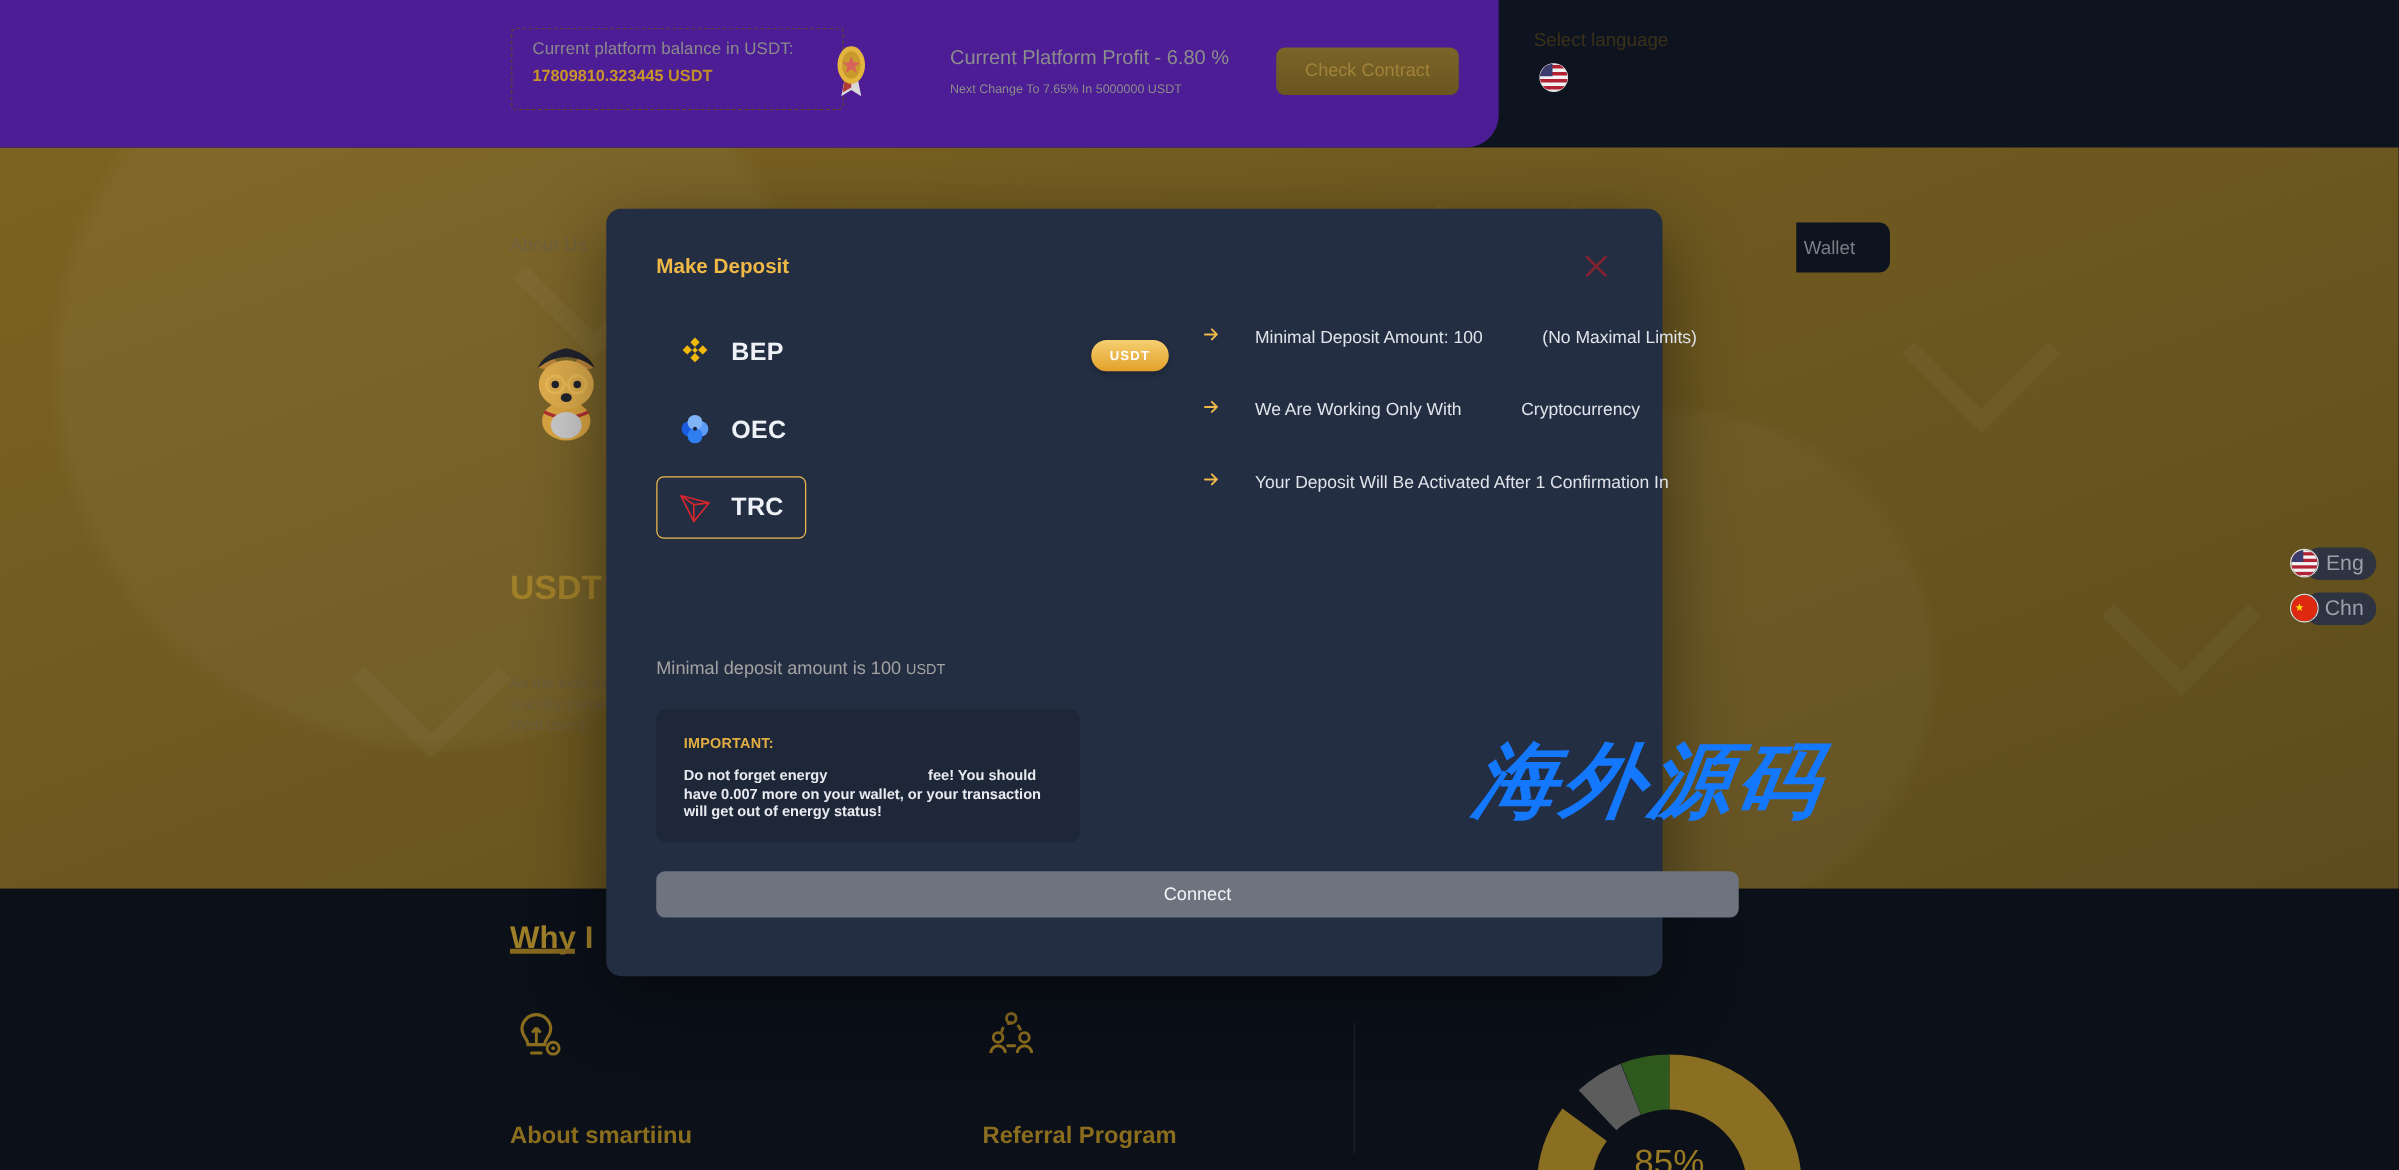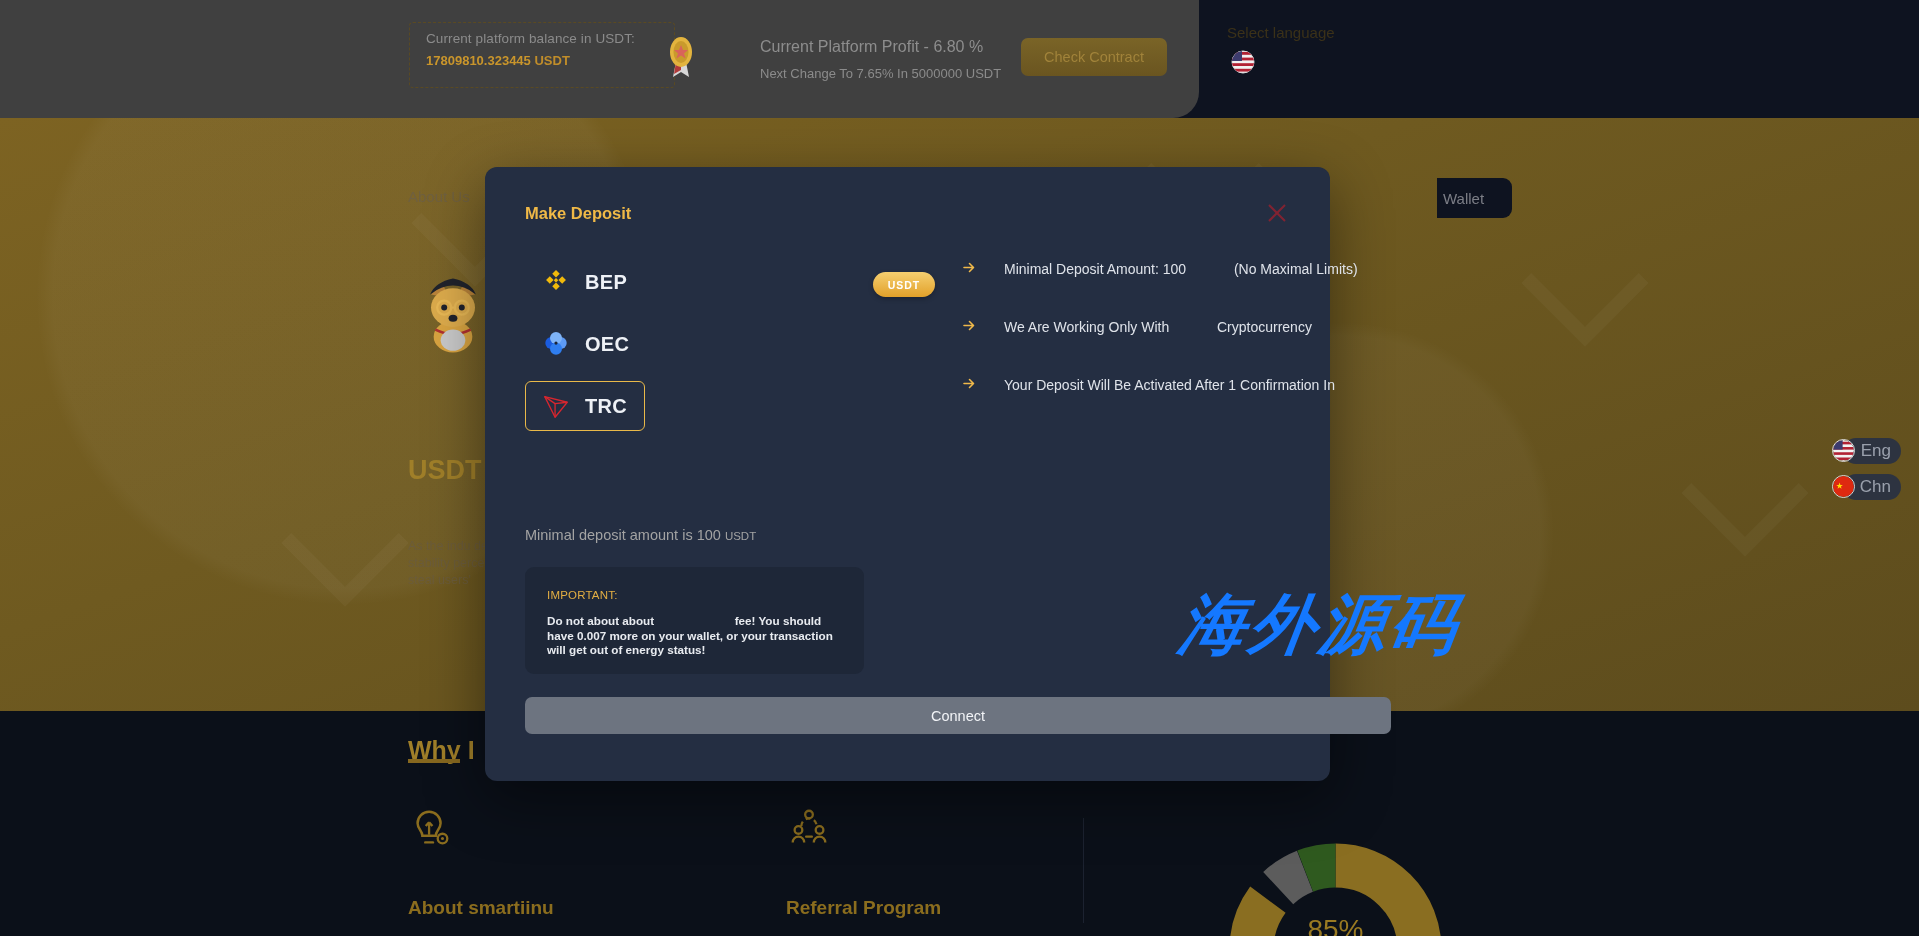--- a/index.html
+++ b/index.html
@@ -8,36 +8,36 @@
     overflow: hidden;
     background: #0f1420;
     font-family: "Liberation Sans", sans-serif;
   }
 
   
   #page { position: relative; width: 1919px; height: 936px; background:#0e1320; }
 
   .topbar {
     position:absolute; top:0; left:0; width:1199px; height:118px;
-    background:#404040;
+    background:#4c1d95;
     border-bottom-right-radius: 26px;
     z-index: 4;
   }
   .balance-box {
     position:absolute; left:409px; top:22px; width:266px; height:66px;
     border:1px dashed #5a4a22; border-radius:4px;
   }
   .balance-label { position:absolute; left:16px; top:8px; font-size:13.5px; color:#8b8b8b; letter-spacing:.1px;}
   .balance-value { position:absolute; left:16px; top:30px; font-size:13px; font-weight:bold; color:#c9952b; }
   .balance-value .suffix { color:#c08d2a; font-weight:bold; }
   .medal {
     position:absolute; left:668px; top:36px; width:26px; height:42px;
   }
   .profit-title { position:absolute; left:760px; top:38px; font-size:16px; color:#8d8d8d; }
-  .profit-sub   { position:absolute; left:760px; top:66px; font-size:13px; color:#8b8b8b; }
+  .profit-sub   { position:absolute; left:760px; top:66px; font-size:10px; color:#8b8b8b; }
   .check-contract {
     position:absolute; left:1021px; top:38px; width:146px; height:38px;
     background: linear-gradient(180deg,#7a6427,#6a5520);
     border-radius:7px; color:#a1833a; font-size:14.5px;
     display:flex; align-items:center; justify-content:center;
     border:none; cursor:pointer;
   }
 
   .goldbg {
     position:absolute; left:0; top:118px; width:1919px; height:593px;
@@ -127,21 +127,21 @@
   .bullets { position:absolute; left:478px; top:92px; width:430px; }
   .bullet { position:relative; display:flex; min-height:25px; margin-bottom:33px; }
   .bullet-arrow { position:absolute; left:0; top:2px; width:13px; height:13px; }
   .bullet-text { margin-left:41px; font-size:14px; color:#dfe3ea; line-height:20px; }
   .bullet-text .gap { display:inline-block; width:40px; }
 
   .important-box {
     position:absolute; left:40px; top:400px; width:339px; height:107px;
     background:#1e2738; border-radius:9px; padding:22px 20px 0 22px;
   }
-  .imp-head { font-size:11.5px; font-weight:normal; color:#e2ae43; letter-spacing:.2px;}
+  .imp-head { font-size:11.5px; font-weight:bold; color:#e2ae43; letter-spacing:.2px;}
   .imp-body { margin-top:13px; font-size:11.7px; line-height:14.5px; color:#e8ebf0; font-weight:bold;}
   .imp-body .gap { display:inline-block; width:74px; }
 
   .connect-btn {
     position:absolute; left:40px; top:530px; width:866px; height:37px;
     background:#6d7480; border-radius:7px; color:#f2f4f7; font-size:14.5px;
     display:flex; align-items:center; justify-content:center; border:none; cursor:pointer;
   }
 
   .watermark {
@@ -369,21 +369,21 @@
           </svg>
           <div class="bullet-text">Your Deposit Will Be Activated After 1 Confirmation In</div>
         </div>
 
 
       </div>
 
       <div class="important-box">
         <div class="imp-head">IMPORTANT:</div>
         <div class="imp-body">
-          <span>Do not about about</span>
+          <span>Do not forget energy</span>
           <span class="gap"></span>
           <span>fee! You should have 0.007 more on your wallet, or your transaction will get out of energy status!</span>
         </div>
       </div>
 
       <button class="connect-btn">Connect</button>
     </div>
   </div>
 
   <div class="watermark">海外源码</div>

